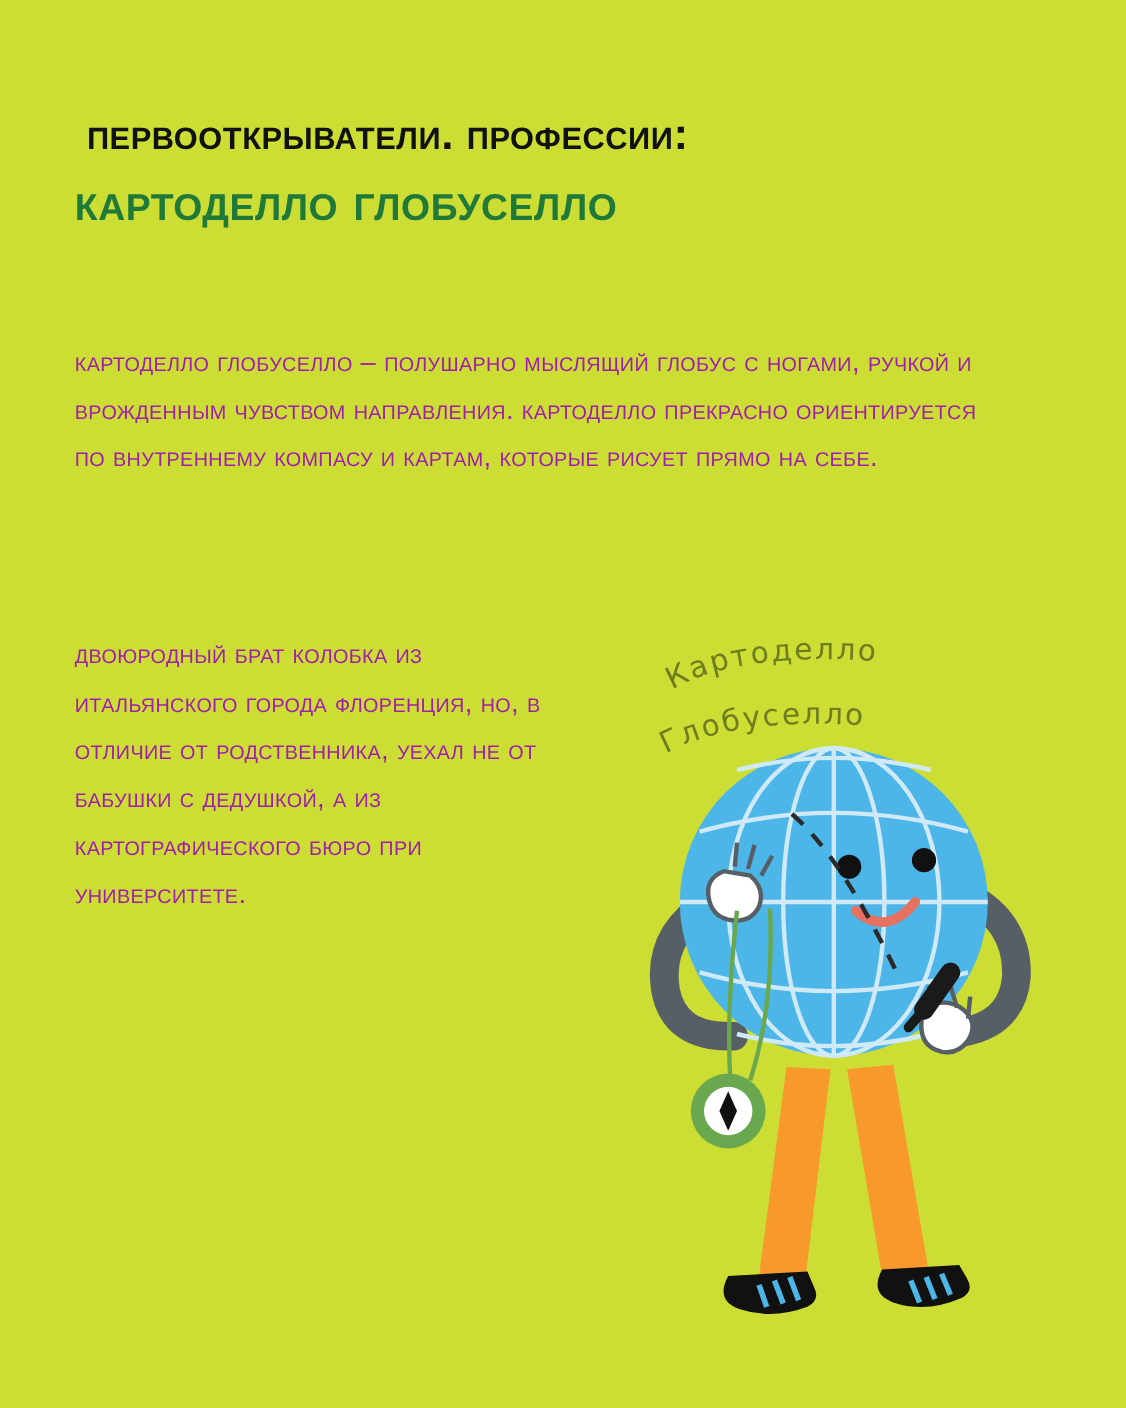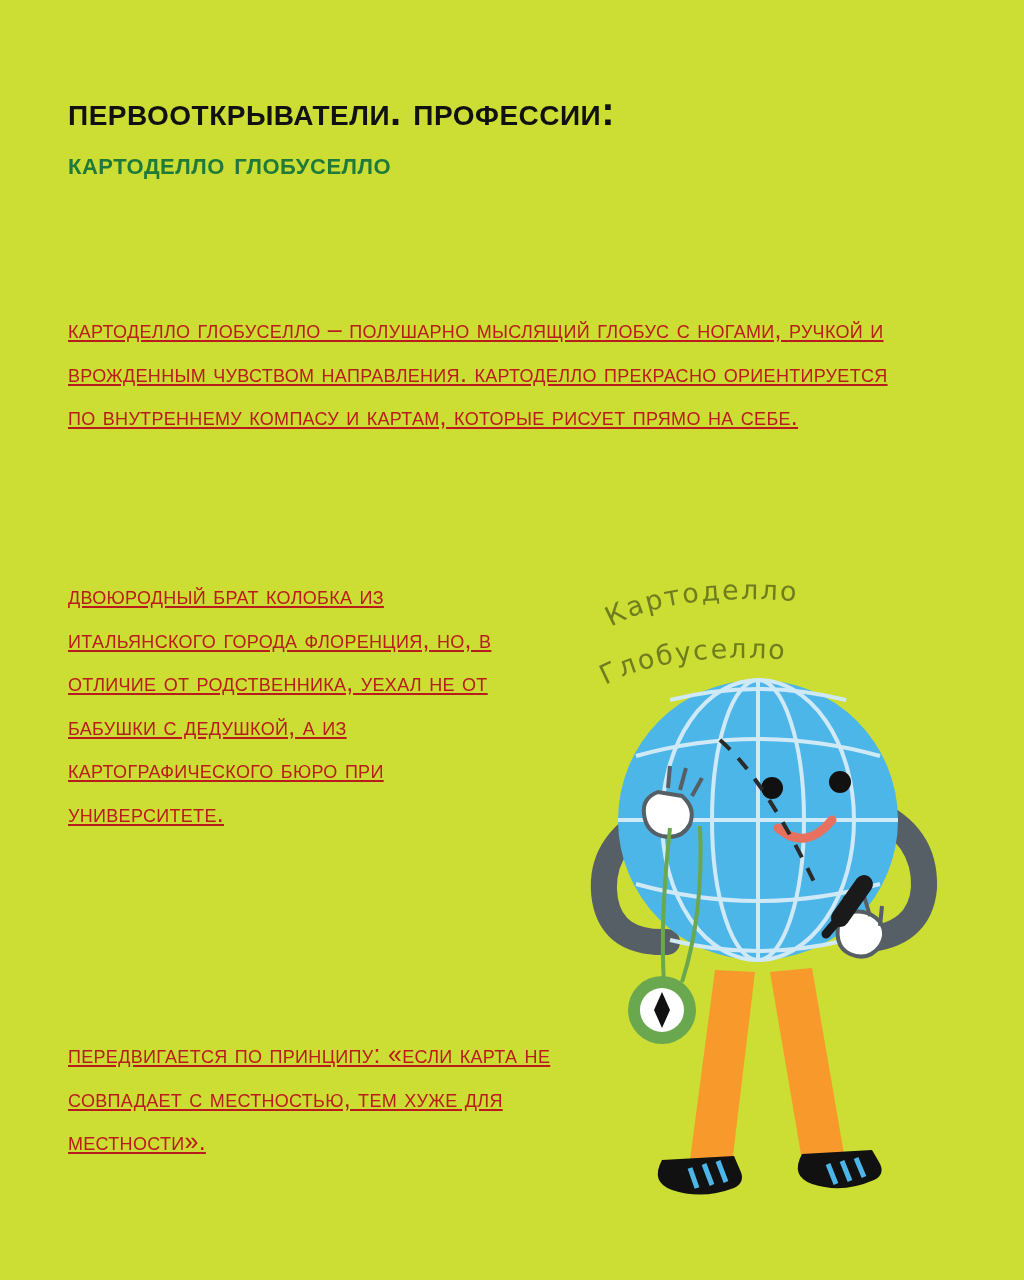--- a/index.html
+++ b/index.html
@@ -29,44 +29,43 @@
     width: 880px;
   }
   .title-line-1 {
     font-size: 40px;
     font-weight: bold;
     color: #111111;
     letter-spacing: 0.5px;
     font-variant: small-caps;
     text-transform: lowercase;
     line-height: 1.18;
-    margin: 0;
+    margin: 11px;
   }
   .title-line-1::first-letter { font-size: 1em; }
   .title-line-2 {
-    font-size: 32px;
+    font-size: 48px;
     font-weight: bold;
     color: #1f7a3a;
     letter-spacing: 0.5px;
     font-variant: small-caps;
     text-transform: lowercase;
     line-height: 1.18;
     margin: 10px 0 0 0;
   }
 
   
   .para {
     position: absolute;
-    color: #b91c1c;
+    color: #a21caf;
     font-size: 25px;
     line-height: 1.74;
     font-variant: small-caps;
     text-transform: lowercase;
     letter-spacing: 0.3px;
-    text-decoration: underline;
   }
   .para-1 {
     left: 68px;
     top: 283px;
     width: 840px;
   }
   .para-2 {
     left: 68px;
     top: 549px;
     width: 470px;
@@ -105,21 +104,20 @@
 
 <div class="page">
 
   <div class="title-block">
     <h1 class="title-line-1">Первооткрыватели. Профессии:</h1>
     <h1 class="title-line-2">Картоделло Глобуселло</h1>
   </div>
 
   <p class="para para-1">Картоделло Глобуселло – полушарно мыслящий глобус с ногами, ручкой и врожденным чувством направления. Картоделло прекрасно ориентируется по внутреннему компасу и картам, которые рисует прямо на себе.</p>
   <p class="para para-2">Двоюродный брат Колобка из итальянского города Флоренция, но, в отличие от родственника, уехал не от бабушки с дедушкой, а из картографического бюро при университете.</p>
-  <p class="para para-3">Передвигается по принципу: «если карта не совпадает с местностью, тем хуже для местности».</p>
 
   <svg class="handwritten" viewBox="0 0 330 130">
     <defs>
       <path id="hwpath1" d="M8,60 Q90,8 300,44"></path>
       <path id="hwpath2" d="M2,118 Q90,66 300,104"></path>
     </defs>
     <text class="hw-text">
       <textPath href="#hwpath1" startOffset="2%">Картоделло</textPath>
     </text>
     <text class="hw-text">

